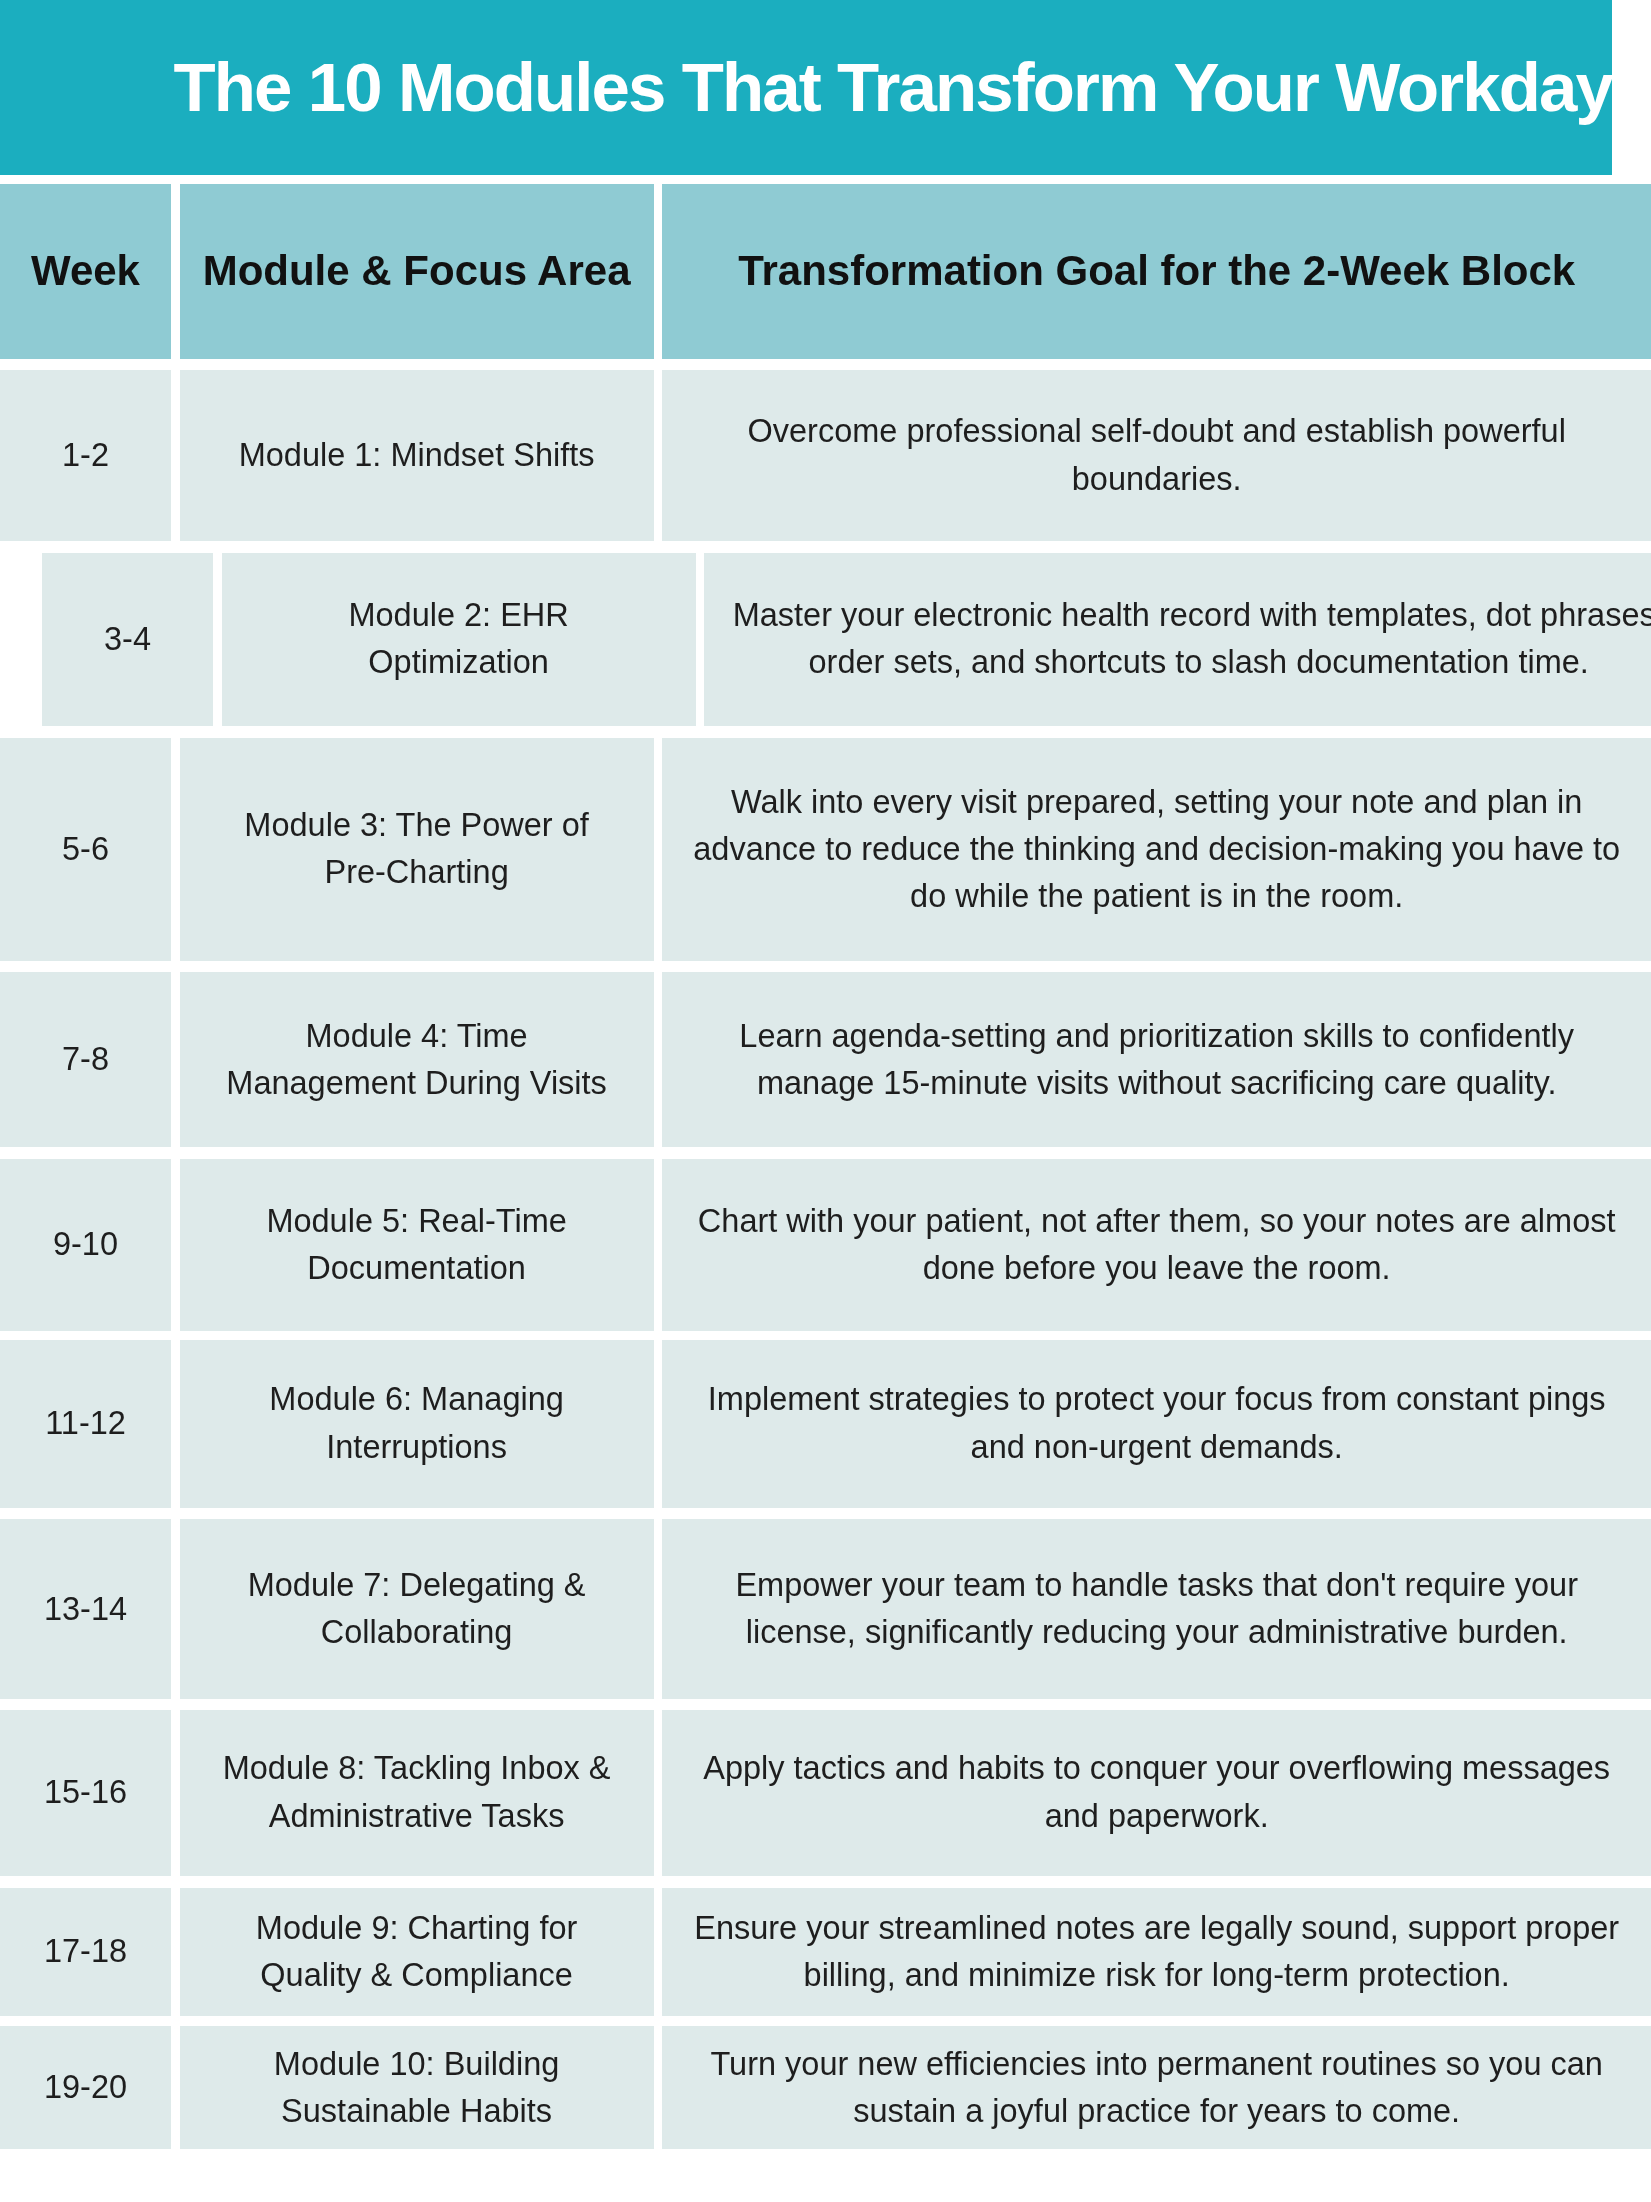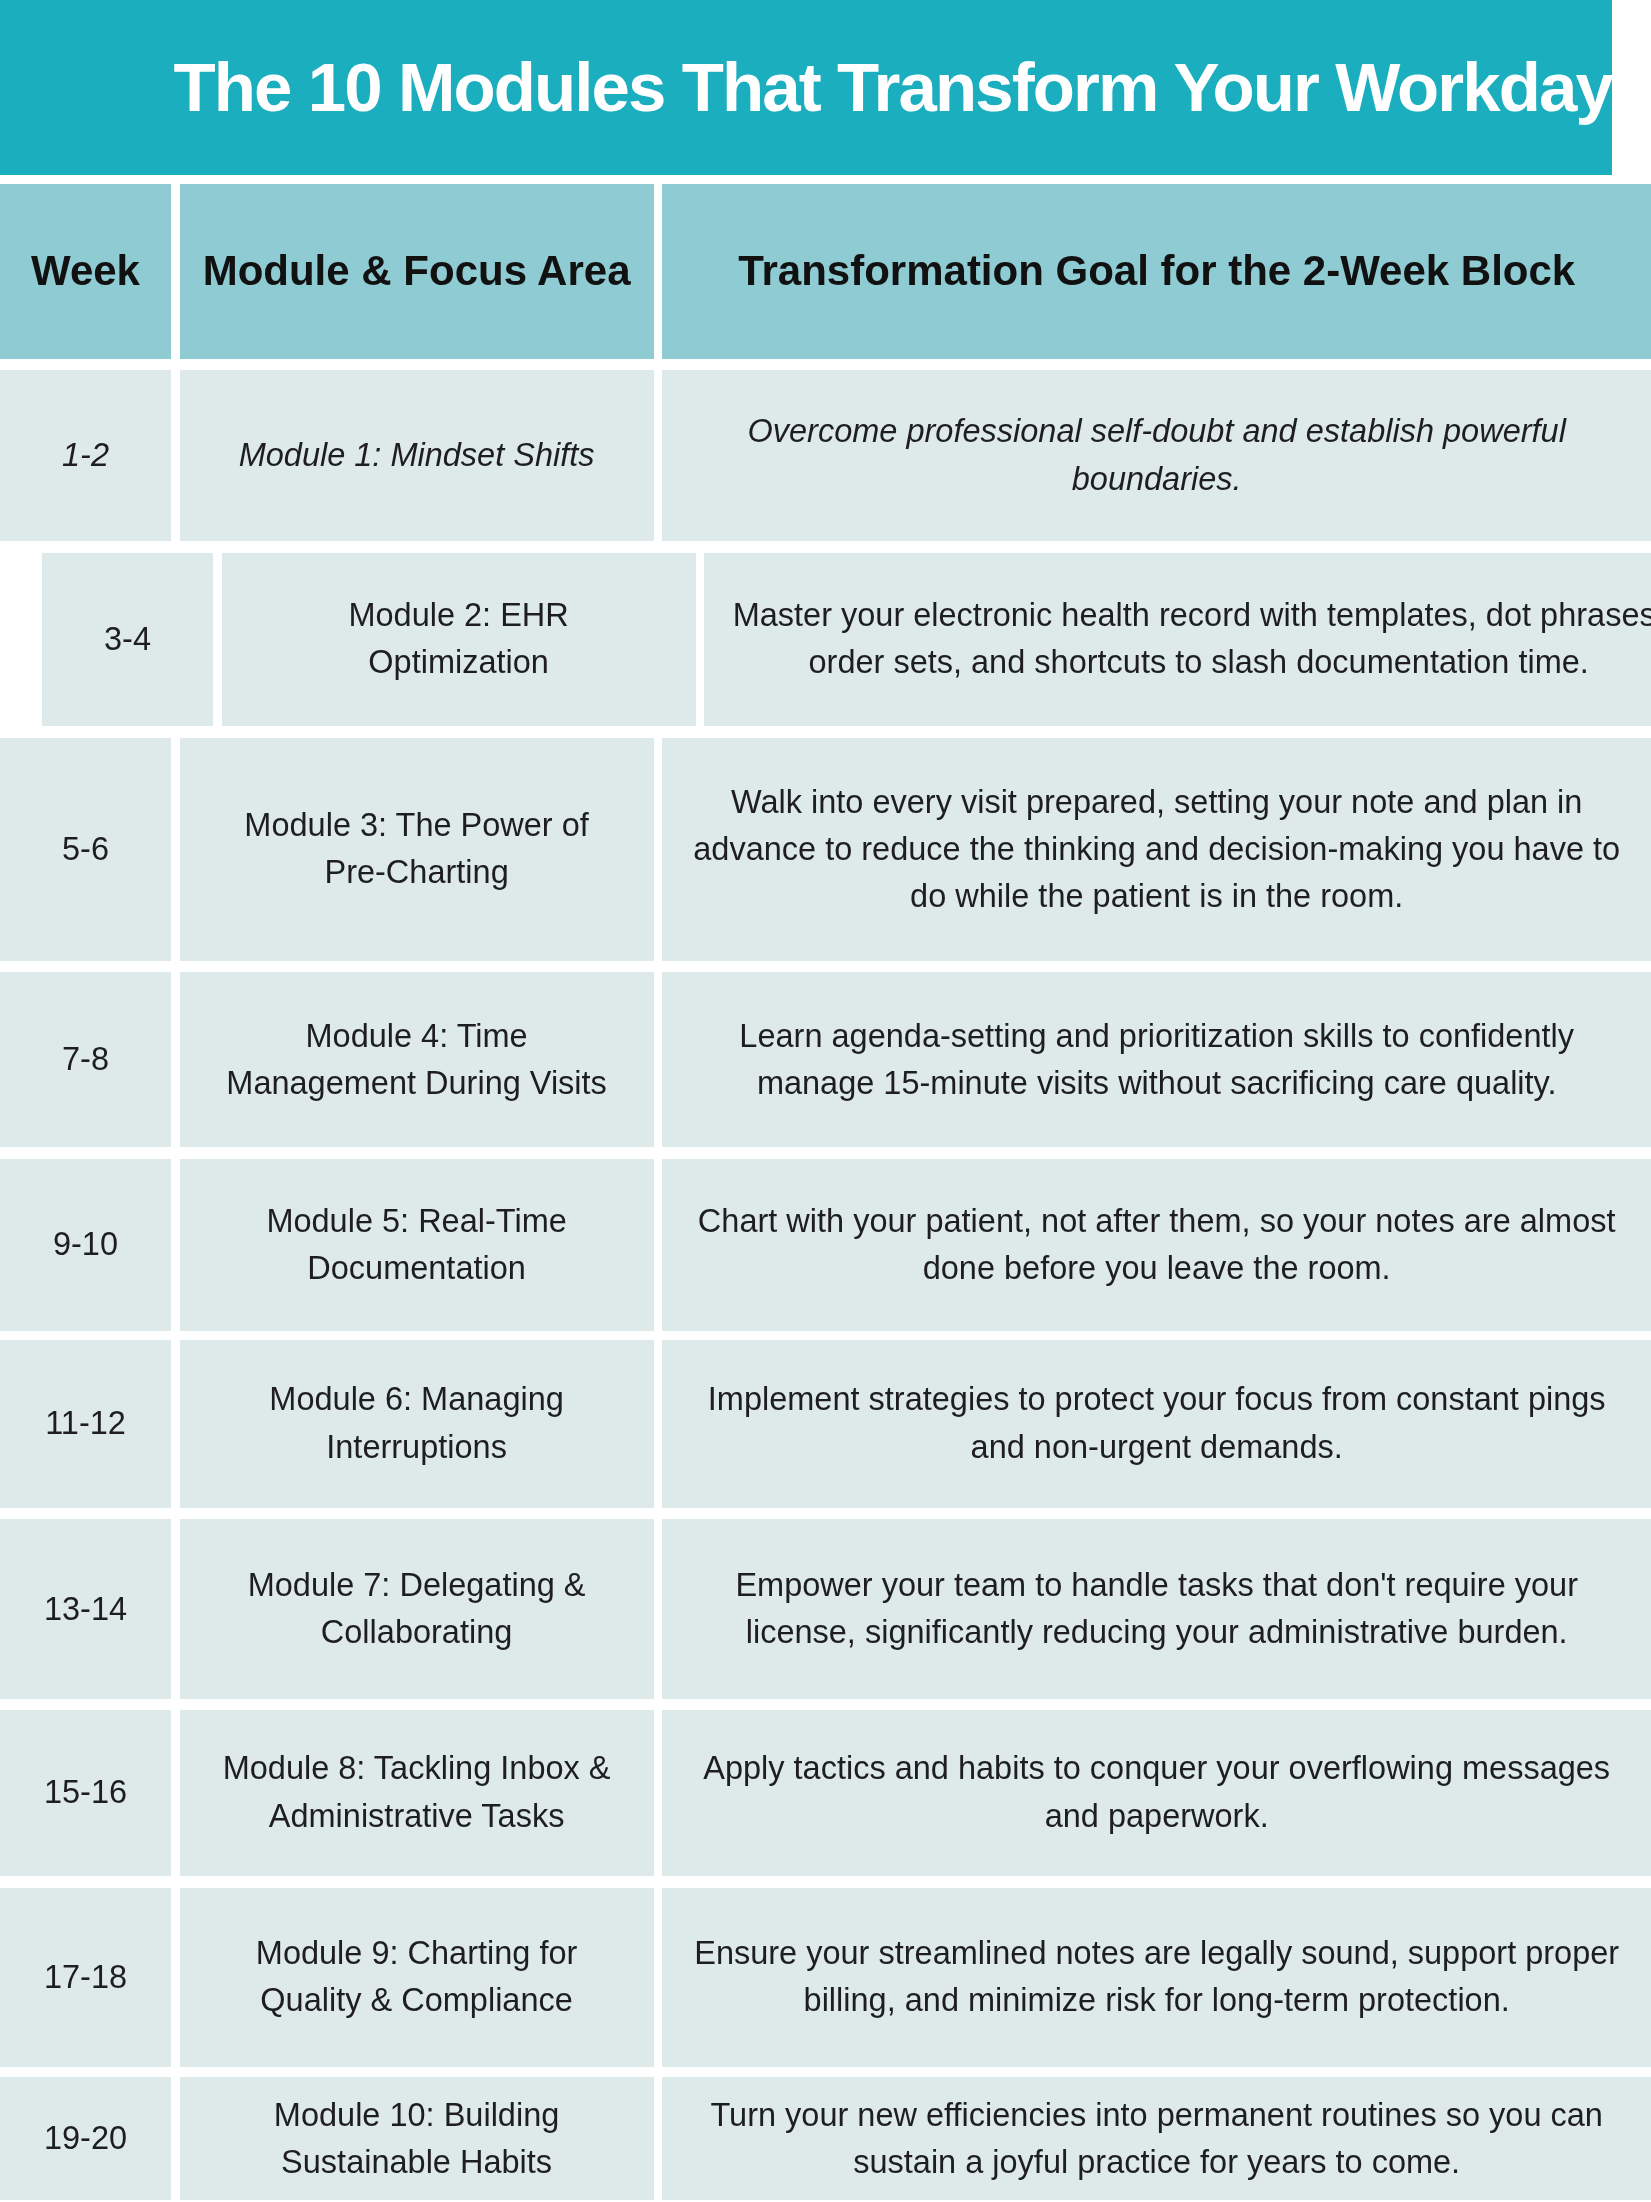--- a/index.html
+++ b/index.html
@@ -63,29 +63,29 @@
     font-weight:700;
     font-size:42px;
     letter-spacing:0px;
   }
   .cell.module{padding:0 38px;}
   .cell.goal{padding:0 27px;}
   .header-row .cell.module,
   .header-row .cell.goal{padding:0 9.6px;}
   
   #rows .grid-row{margin-bottom:11.5px;}
-  #rows .grid-row:nth-child(1){height:171px;font-style:italic;}
+  #rows .grid-row:nth-child(1){height:171px;}
   #rows .grid-row:nth-child(2){height:173px;margin-bottom:12.4px;padding-left:42px;}
   #rows .grid-row:nth-child(3){height:223px;}
   #rows .grid-row:nth-child(4){height:175px;}
   #rows .grid-row:nth-child(5){height:172px;margin-bottom:8.6px;}
   #rows .grid-row:nth-child(6){height:168px;}
   #rows .grid-row:nth-child(7){height:180px;margin-bottom:10.5px;margin-top:7px;}
   #rows .grid-row:nth-child(8){height:166px;margin-bottom:12.4px;}
-  #rows .grid-row:nth-child(9){height:179px;margin-bottom:10.5px;}
+  #rows .grid-row:nth-child(9){height:128px;margin-bottom:10.5px;}
   #rows .grid-row:nth-child(10){height:123px;margin-bottom:0;}
 </style>
 </head>
 <body>
 
 <main class="page">
   <header class="title-band">
     <h1>The 10 Modules That Transform Your Workday</h1>
   </header>
 

